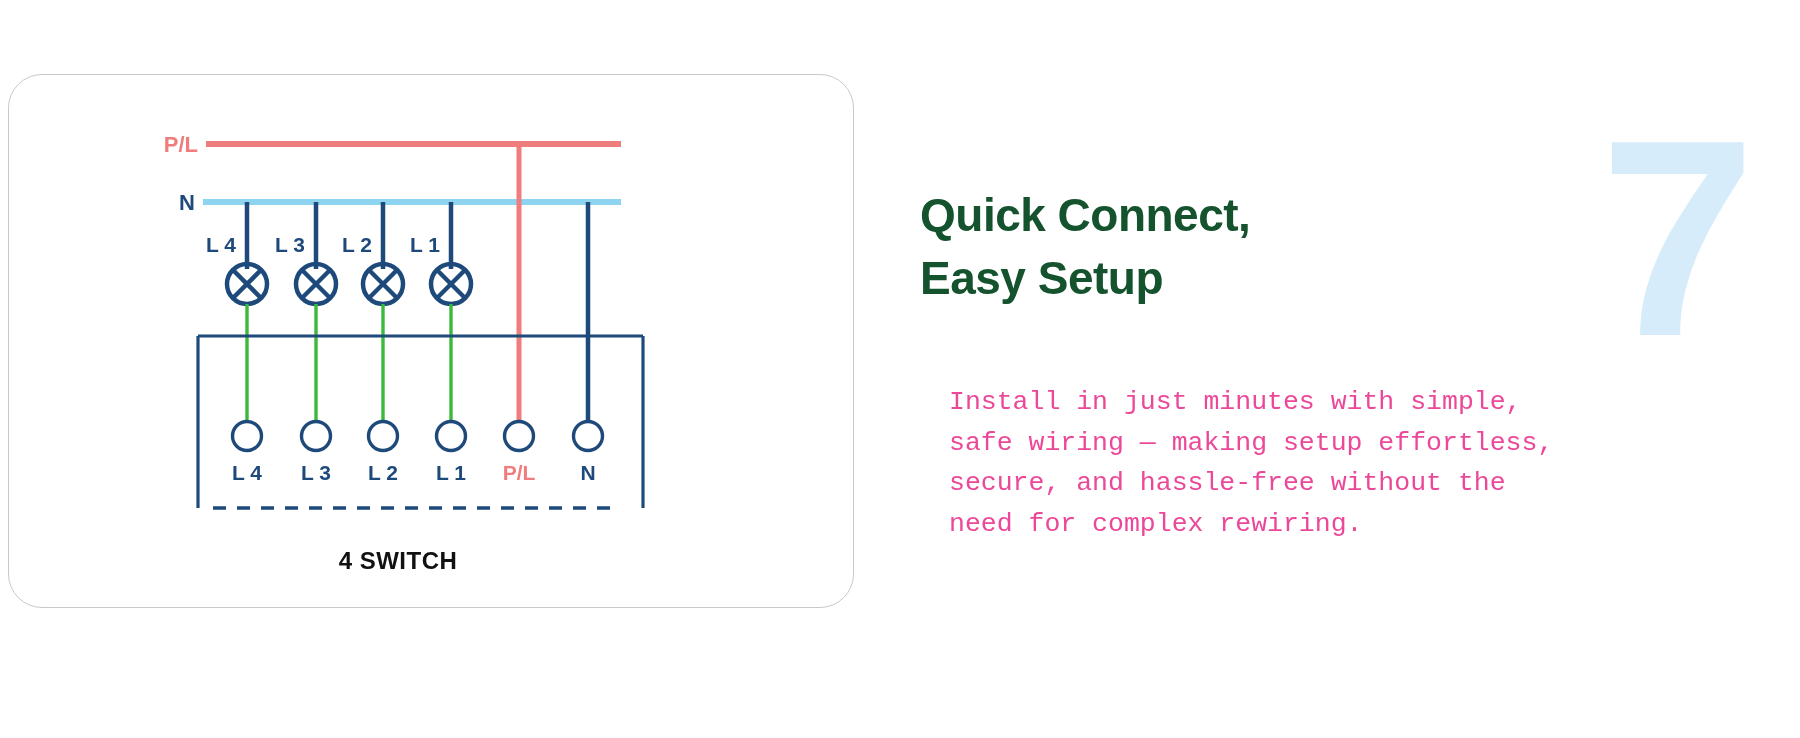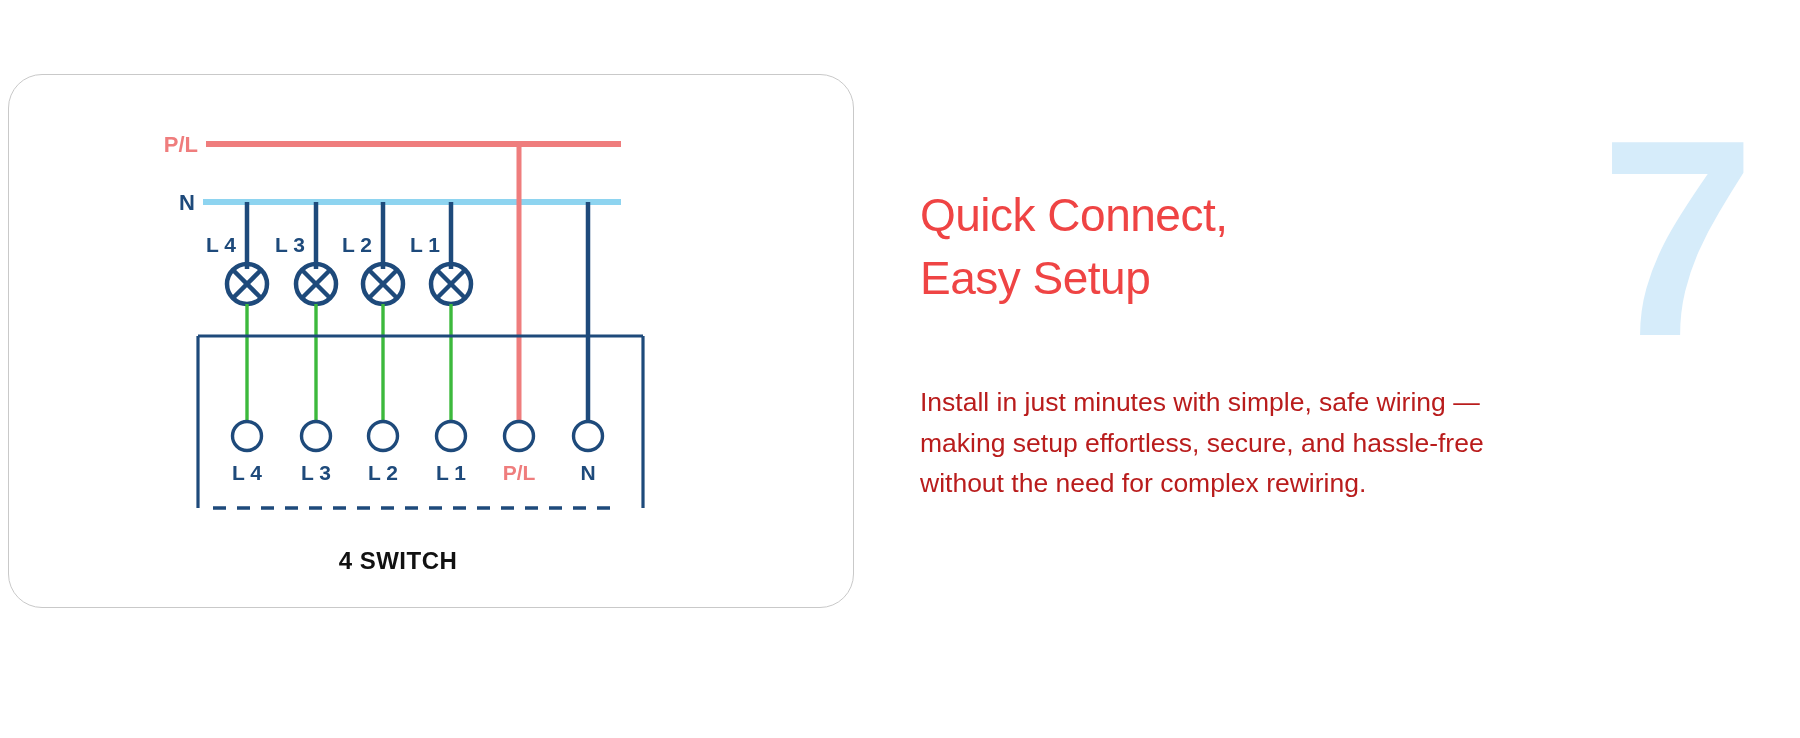--- a/index.html
+++ b/index.html
@@ -16,28 +16,28 @@
     border:1.5px solid #c9c9c9;border-radius:34px;background:#ffffff;
     box-sizing:border-box;
   }
   .diagram-svg{position:absolute;left:8px;top:50px;width:846px;height:534px;}
 
   
   .text-col{
     position:absolute;left:920px;top:160px;width:640px;
   }
   .headline{
-    font-size:46px;line-height:1.38;font-weight:normal;
-    color:#ef4444;letter-spacing:-0.5px;margin:0;
+    font-size:46px;line-height:1.38;font-weight:bold;
+    color:#14532d;letter-spacing:-0.5px;margin:0;
     white-space:pre-line;
   }
   .body-copy{
-    position:absolute;left:920px;top:358px;width:636px;
-    font-size:26.5px;line-height:1.53;color:#b91c1c;
-    margin:0;white-space:pre-line;
+    position:absolute;left:949px;top:358px;width:636px;
+    font-size:26.5px;line-height:1.53;color:#ec4899;
+    margin:0;white-space:pre-line;font-family:Liberation Mono, monospace;
   }
 
   
   .watermark{
     position:absolute;left:1600px;top:74px;
     font-size:280px;line-height:1;font-weight:bold;
     color:#d6ecfa;letter-spacing:-8px;
     user-select:none;
   }
 </style>

